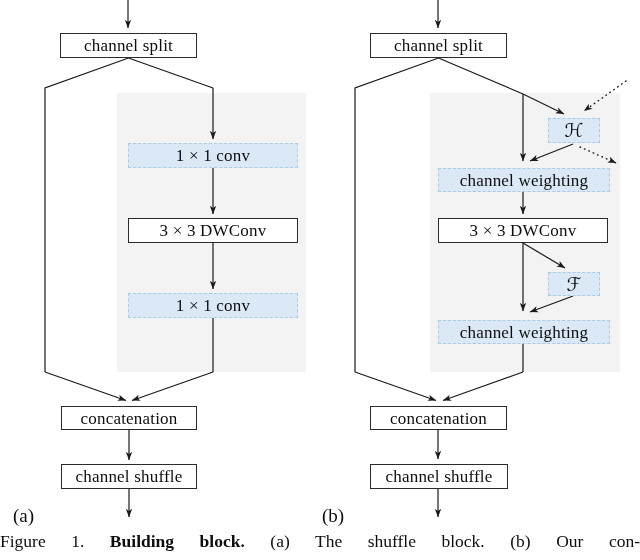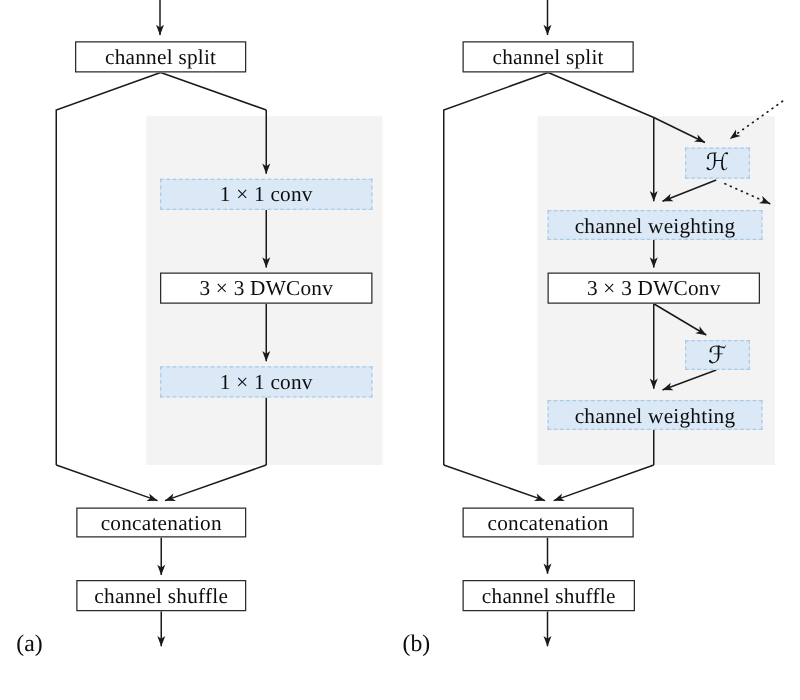--- a/index.html
+++ b/index.html
@@ -102,14 +102,20 @@
     <div class="node blue mathn" id="b-h">ℋ</div>
     <div class="node blue" id="b-cw1">channel weighting</div>
     <div class="node plain" id="b-dw">3 × 3 DWConv</div>
     <div class="node blue mathn" id="b-f">ℱ</div>
     <div class="node blue" id="b-cw2">channel weighting</div>
     <div class="node plain" id="b-concat">concatenation</div>
     <div class="node plain" id="b-shuffle">channel shuffle</div>
     <div class="plabel" id="lb">(b)</div>
   </div>
 
+  <div class="caption">
+    <span>Figure 1.</span>
+    <span class="b">Building block.</span>
+    <span>(a) The shuffle block.</span>
+    <span>(b) Our con-</span>
+  </div>
 
 </div>
 
 </body></html>

